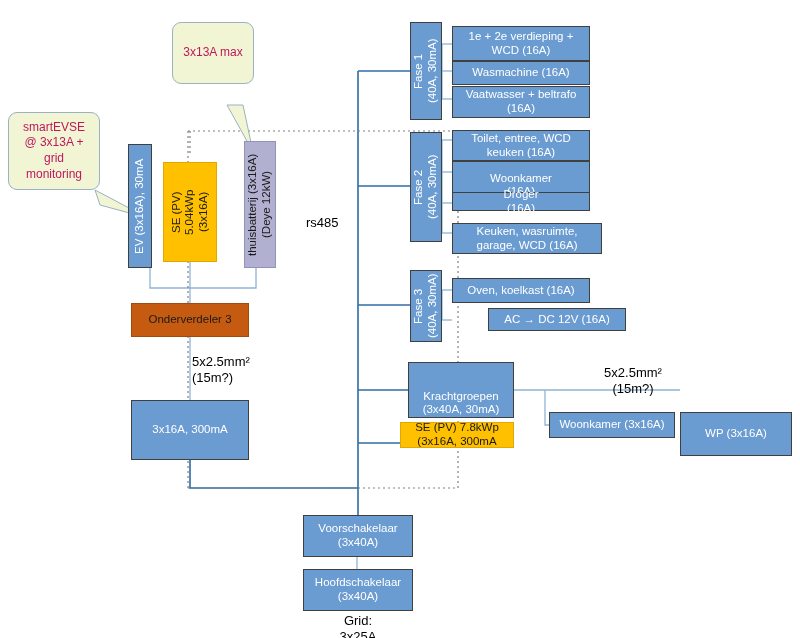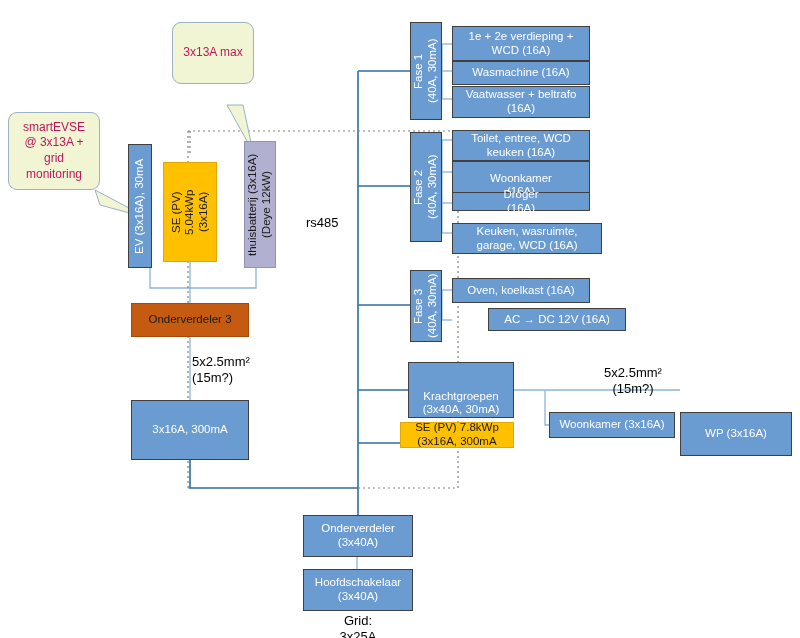--- a/index.html
+++ b/index.html
@@ -175,21 +175,21 @@
 <div class="lbl pw" style="left:585px;top:365px;width:96px;">5x2.5mm²
 (15m?)</div>
 <div class="node blue" style="left:680px;top:368px;width:112px;height:44px;margin-top:44px;">
   <span>WP (3x16A)</span>
 </div>
 <div class="node blue" style="left:549px;top:412px;width:126px;height:26px;">
   <span>Woonkamer (3x16A)</span>
 </div>
 
 <div class="node blue pw" style="left:303px;top:515px;width:110px;height:42px;">
-  <span>Onderverdeler
+  <span>Voorschakelaar
 (3x40A)</span>
 </div>
 <div class="node blue pw" style="left:303px;top:569px;width:110px;height:42px;">
   <span>Hoofdschakelaar
 (3x40A)</span>
 </div>
 <div class="lbl pw" style="left:303px;top:613px;width:110px;">Grid:
 3x25A</div>
 
 </body></html>

